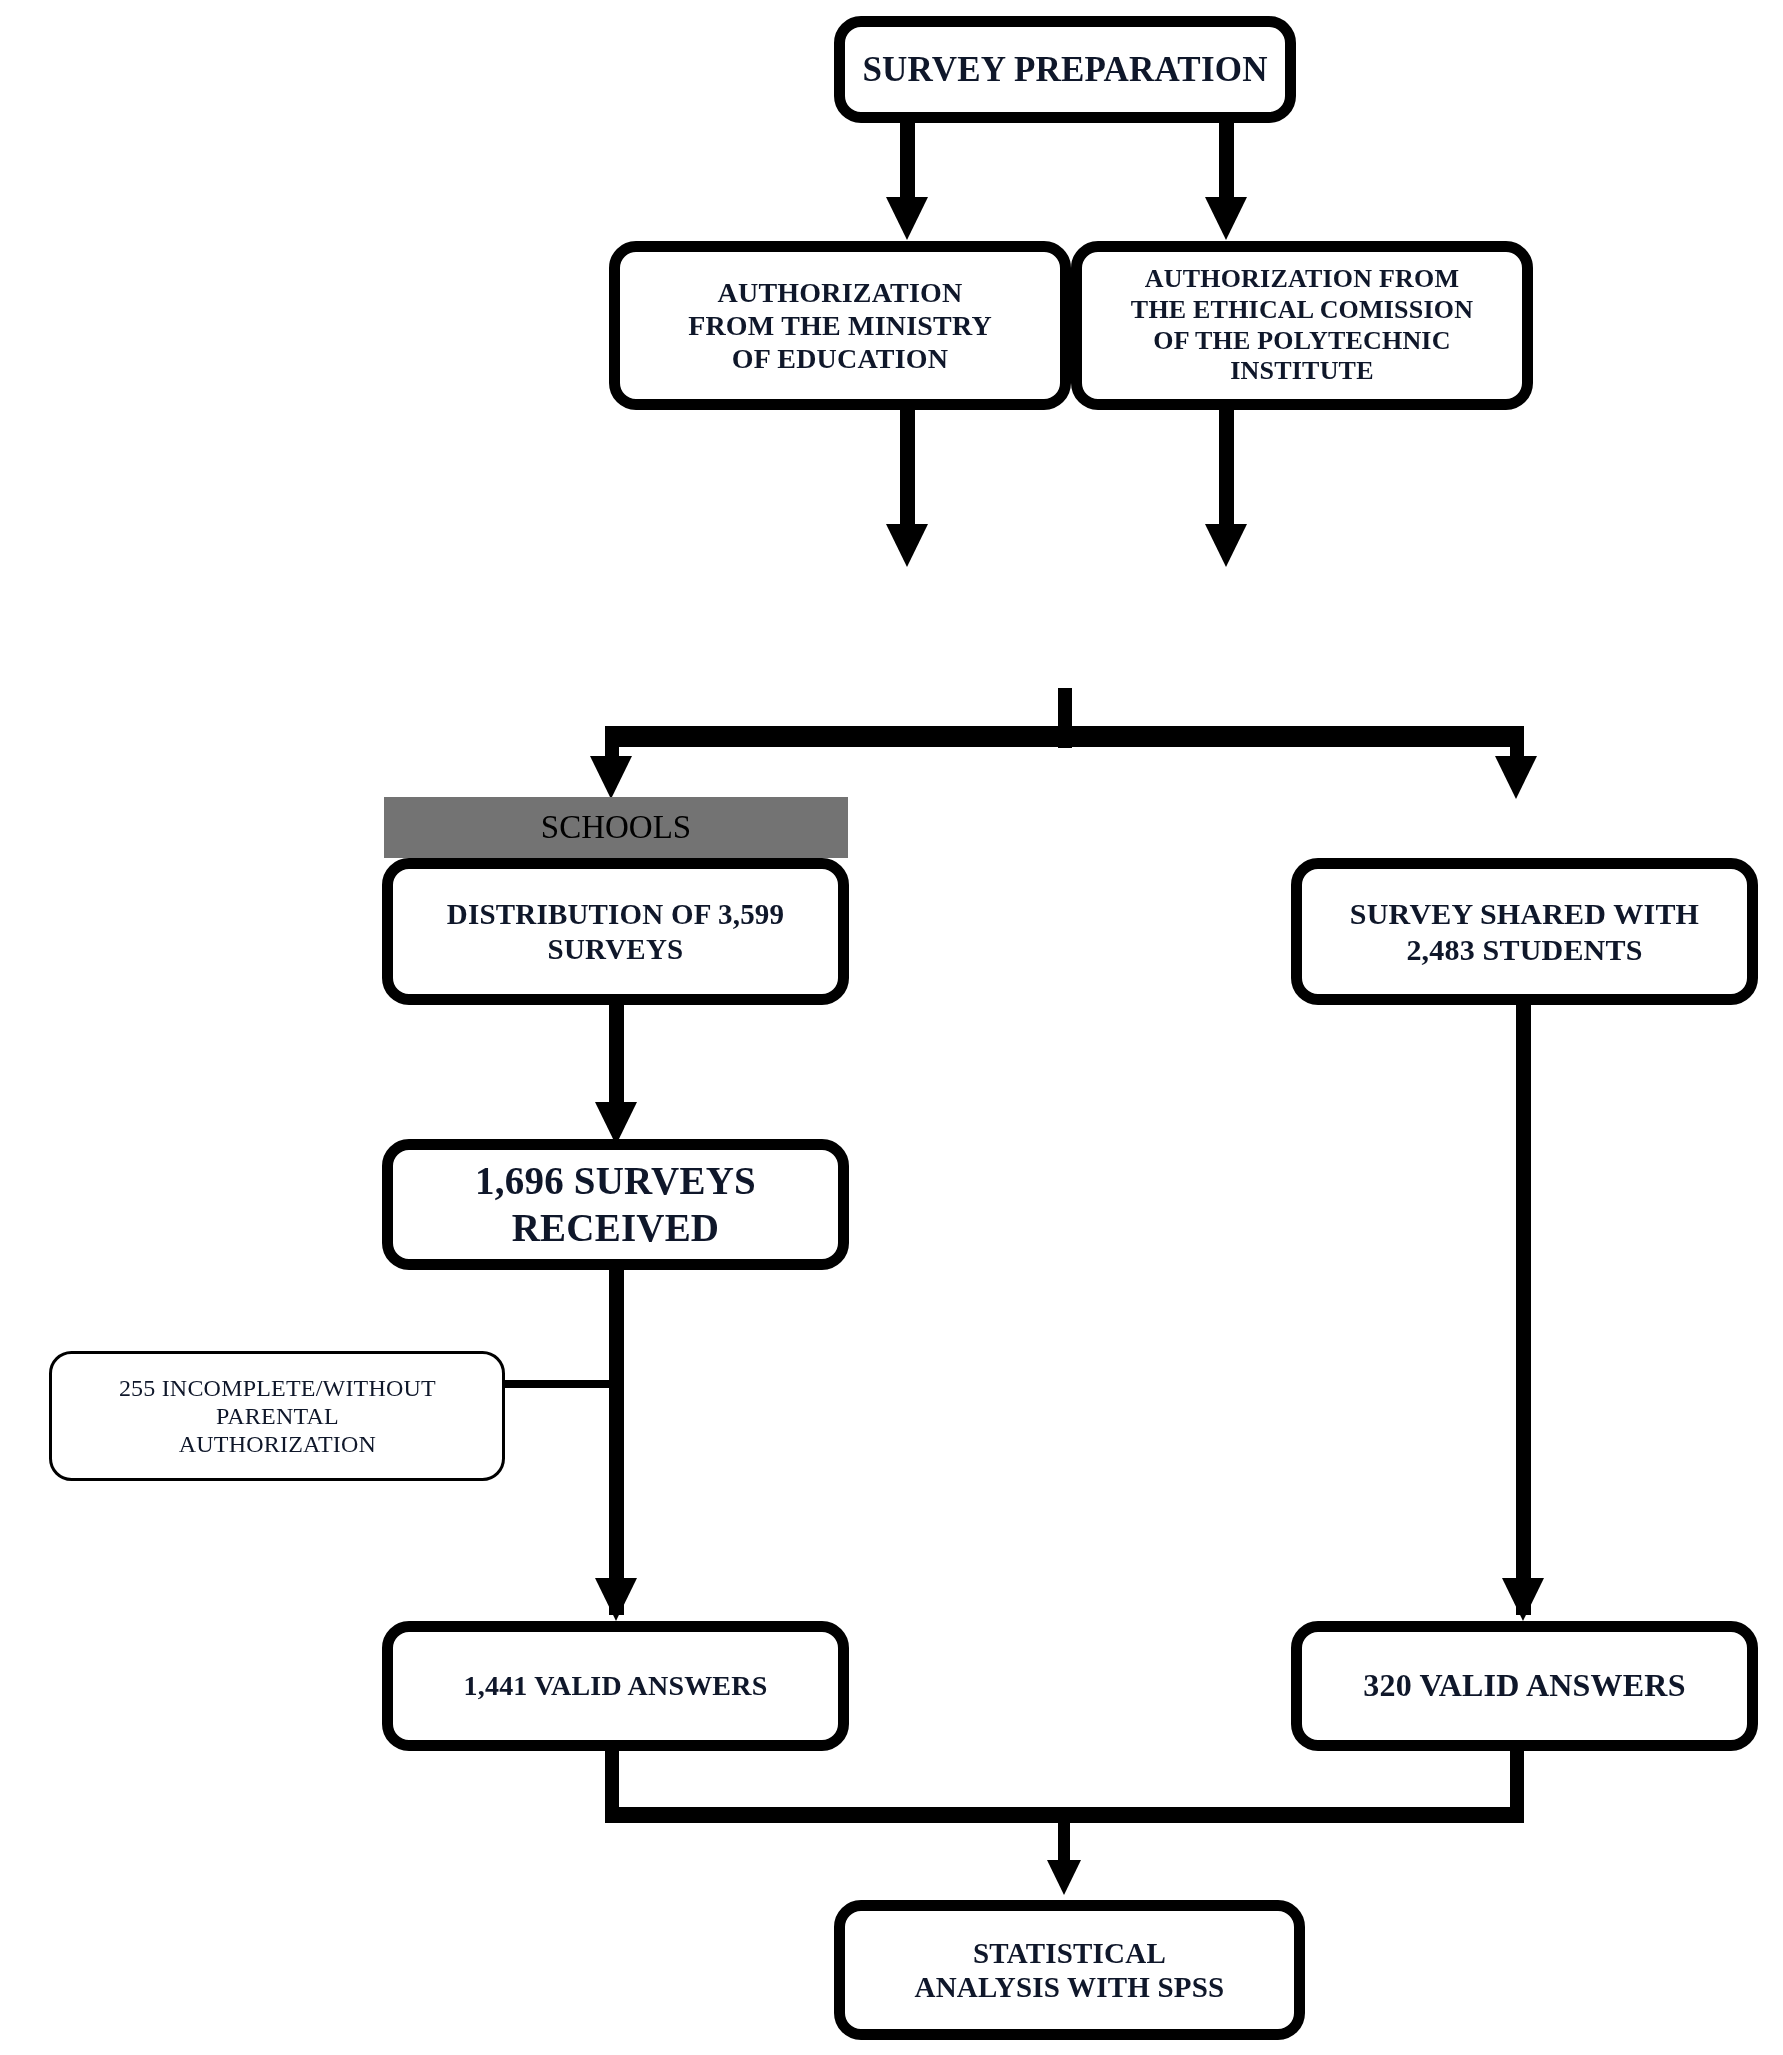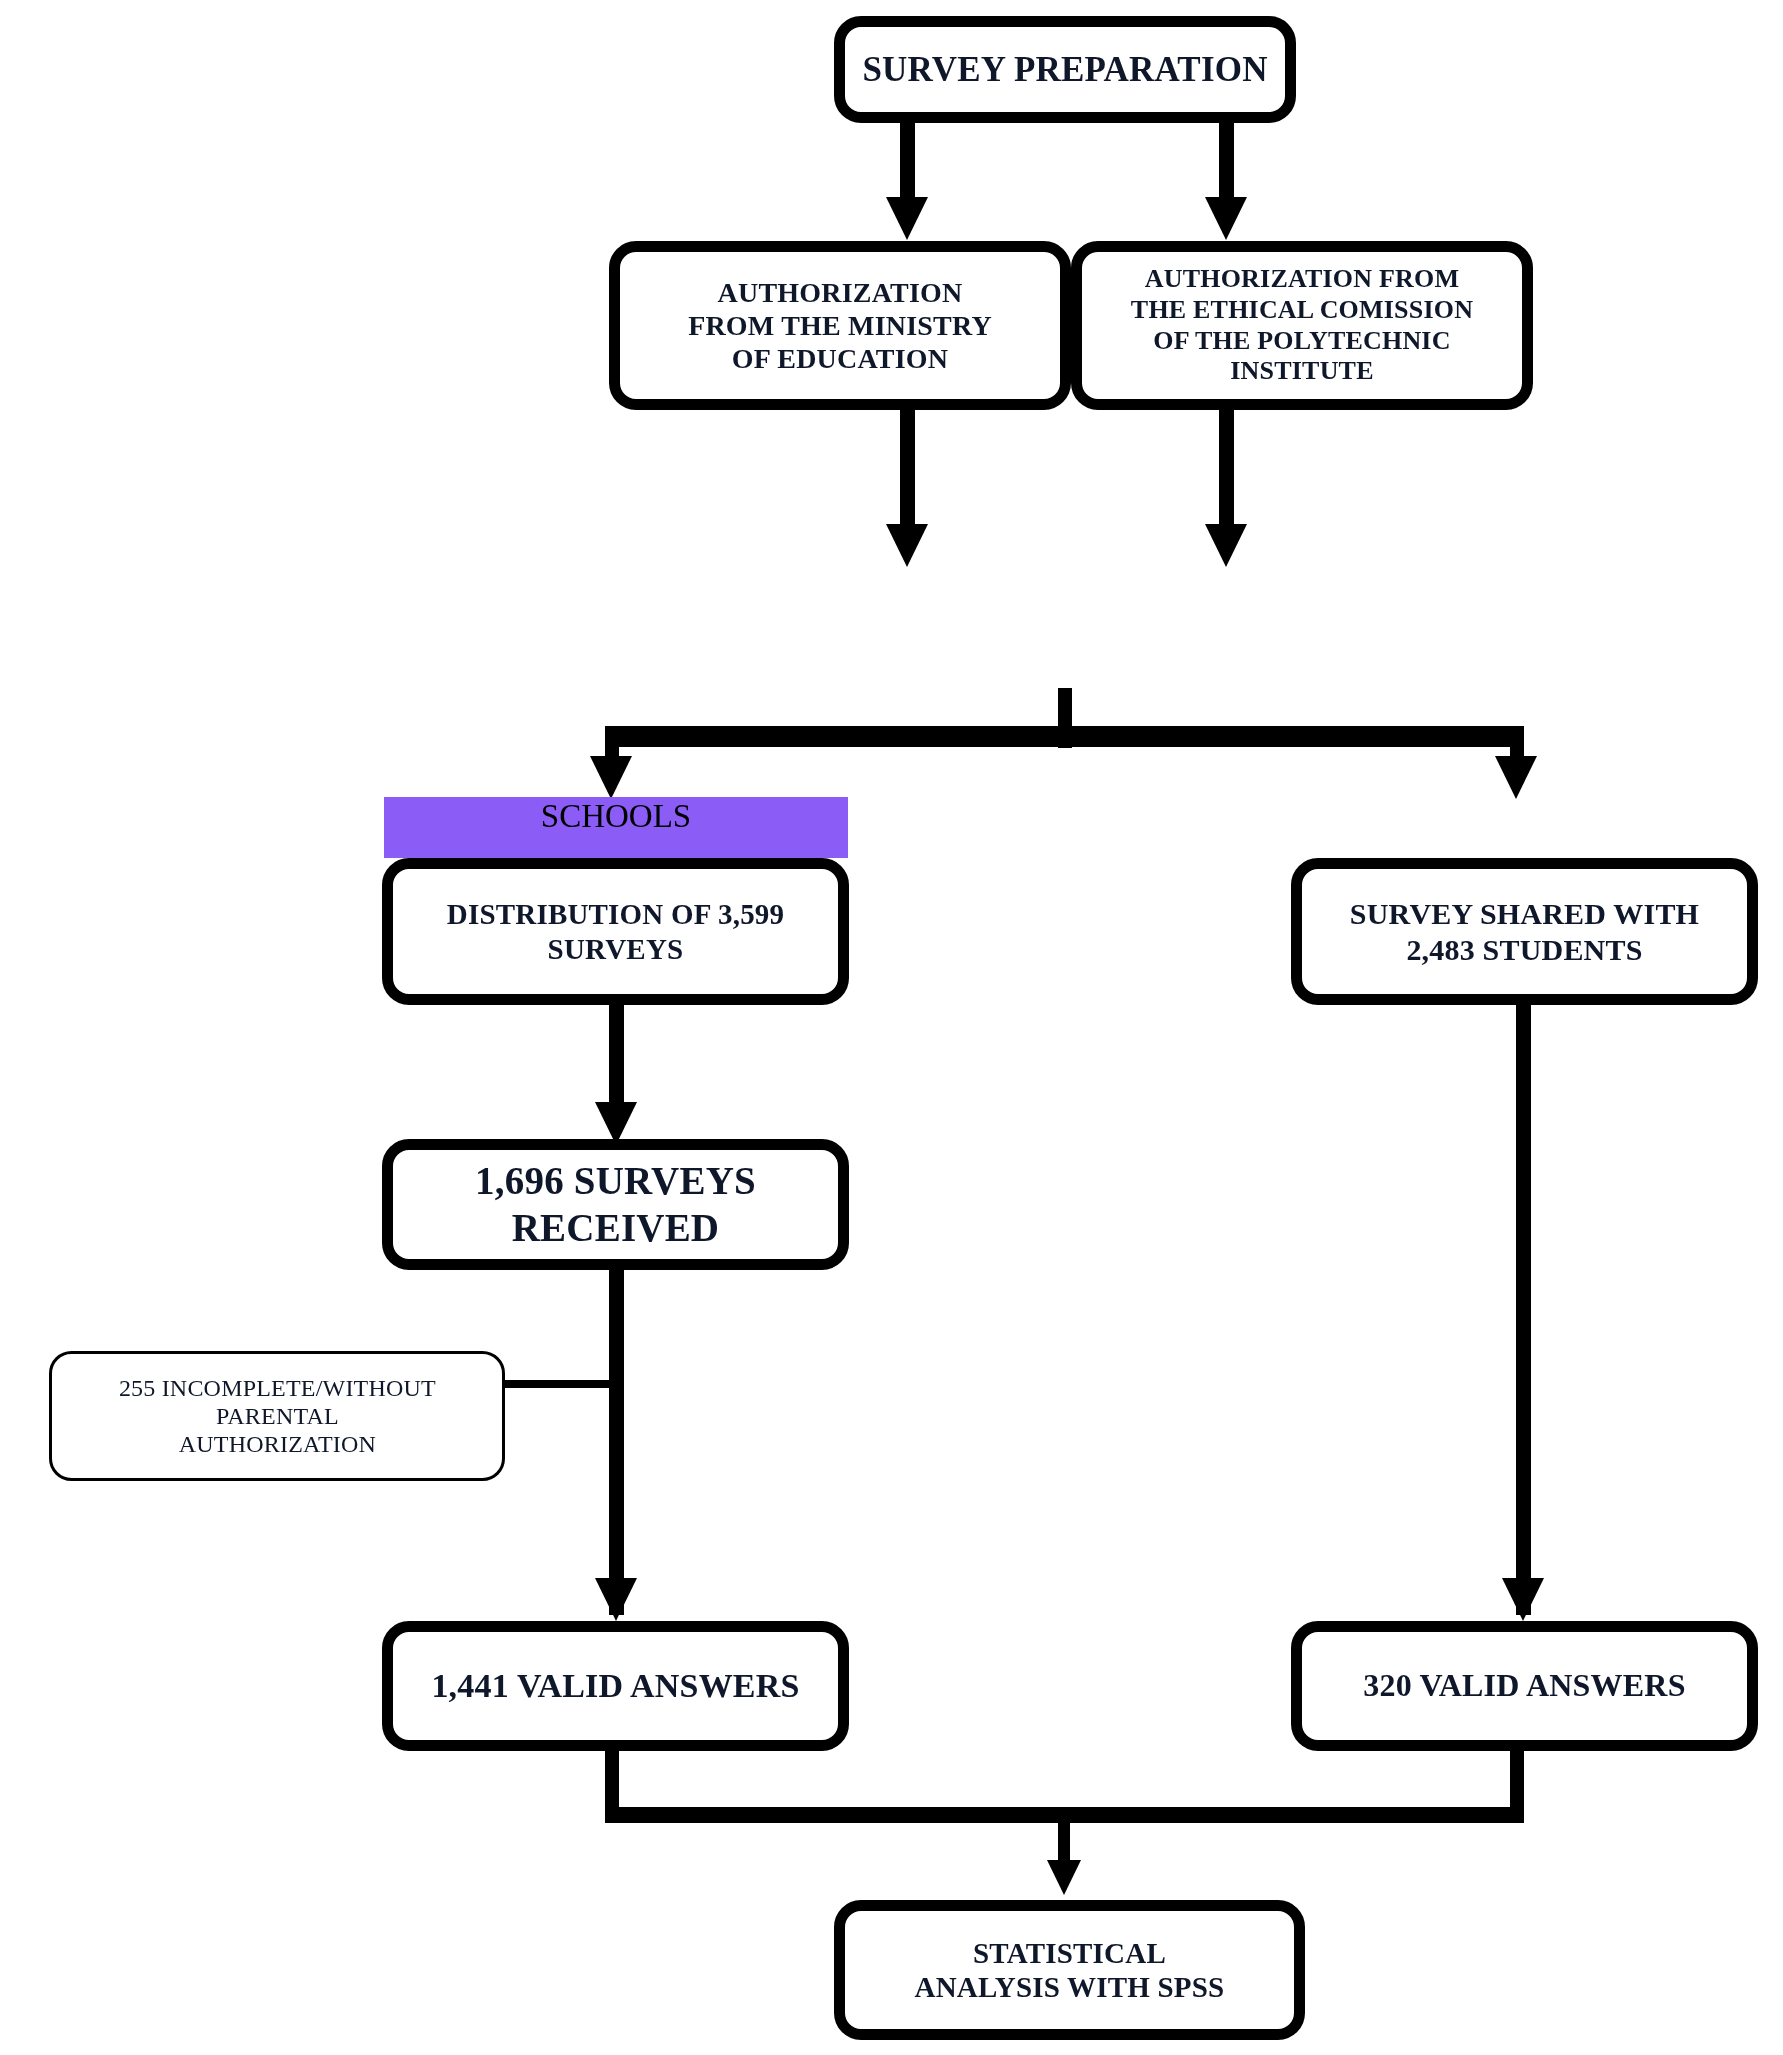--- a/index.html
+++ b/index.html
@@ -42,24 +42,24 @@
   
   .node.thin {
     border-width: 3.4px;
     border-radius: 22.5px;
     font-weight: normal;
   }
   
   .band {
     position: absolute;
     box-sizing: border-box;
-    background: #8b5cf6;
+    background: #737373;
     color: #000000;
     display: flex;
-    align-items: flex-start;
+    align-items: center;
     justify-content: center;
     text-align: center;
     font-weight: normal;
     line-height: 1.16;
     z-index: 2;
   }
   .band .txt { white-space: pre-line; display: block; }
 
   
   .vline, .hline {
@@ -164,21 +164,21 @@
 
   <div class="node thin" style="left:21.4px; top:1351px; width:456px; height:130px; font-size:24px;margin-left:28px;">
     <span class="txt">255 INCOMPLETE/WITHOUT
 PARENTAL
 AUTHORIZATION</span>
   </div>
 
   <div class="vline" style="left:1516px; top:1004px; width:14.7px; height:611px;"></div>
   <div class="arrowhead down" style="left:1502px; top:1578px;"></div>
 
-  <div class="node" style="left:382px; top:1621px; width:467px; height:130px; font-size:34px;">
+  <div class="node" style="left:382px; top:1621px; width:467px; height:130px; font-size:28px;">
     <span class="txt">1,441 VALID ANSWERS</span>
   </div>
 
   <div class="node" style="left:1291px; top:1621px; width:467px; height:130px; font-size:32px;">
     <span class="txt">320 VALID ANSWERS</span>
   </div>
 
   <div class="vline" style="left:605px; top:1750px; width:13.5px; height:72px;"></div>
   <div class="vline" style="left:1510px; top:1750px; width:13.5px; height:72px;"></div>
   <div class="hline" style="left:605px; top:1807px; width:919px; height:16px;"></div>

